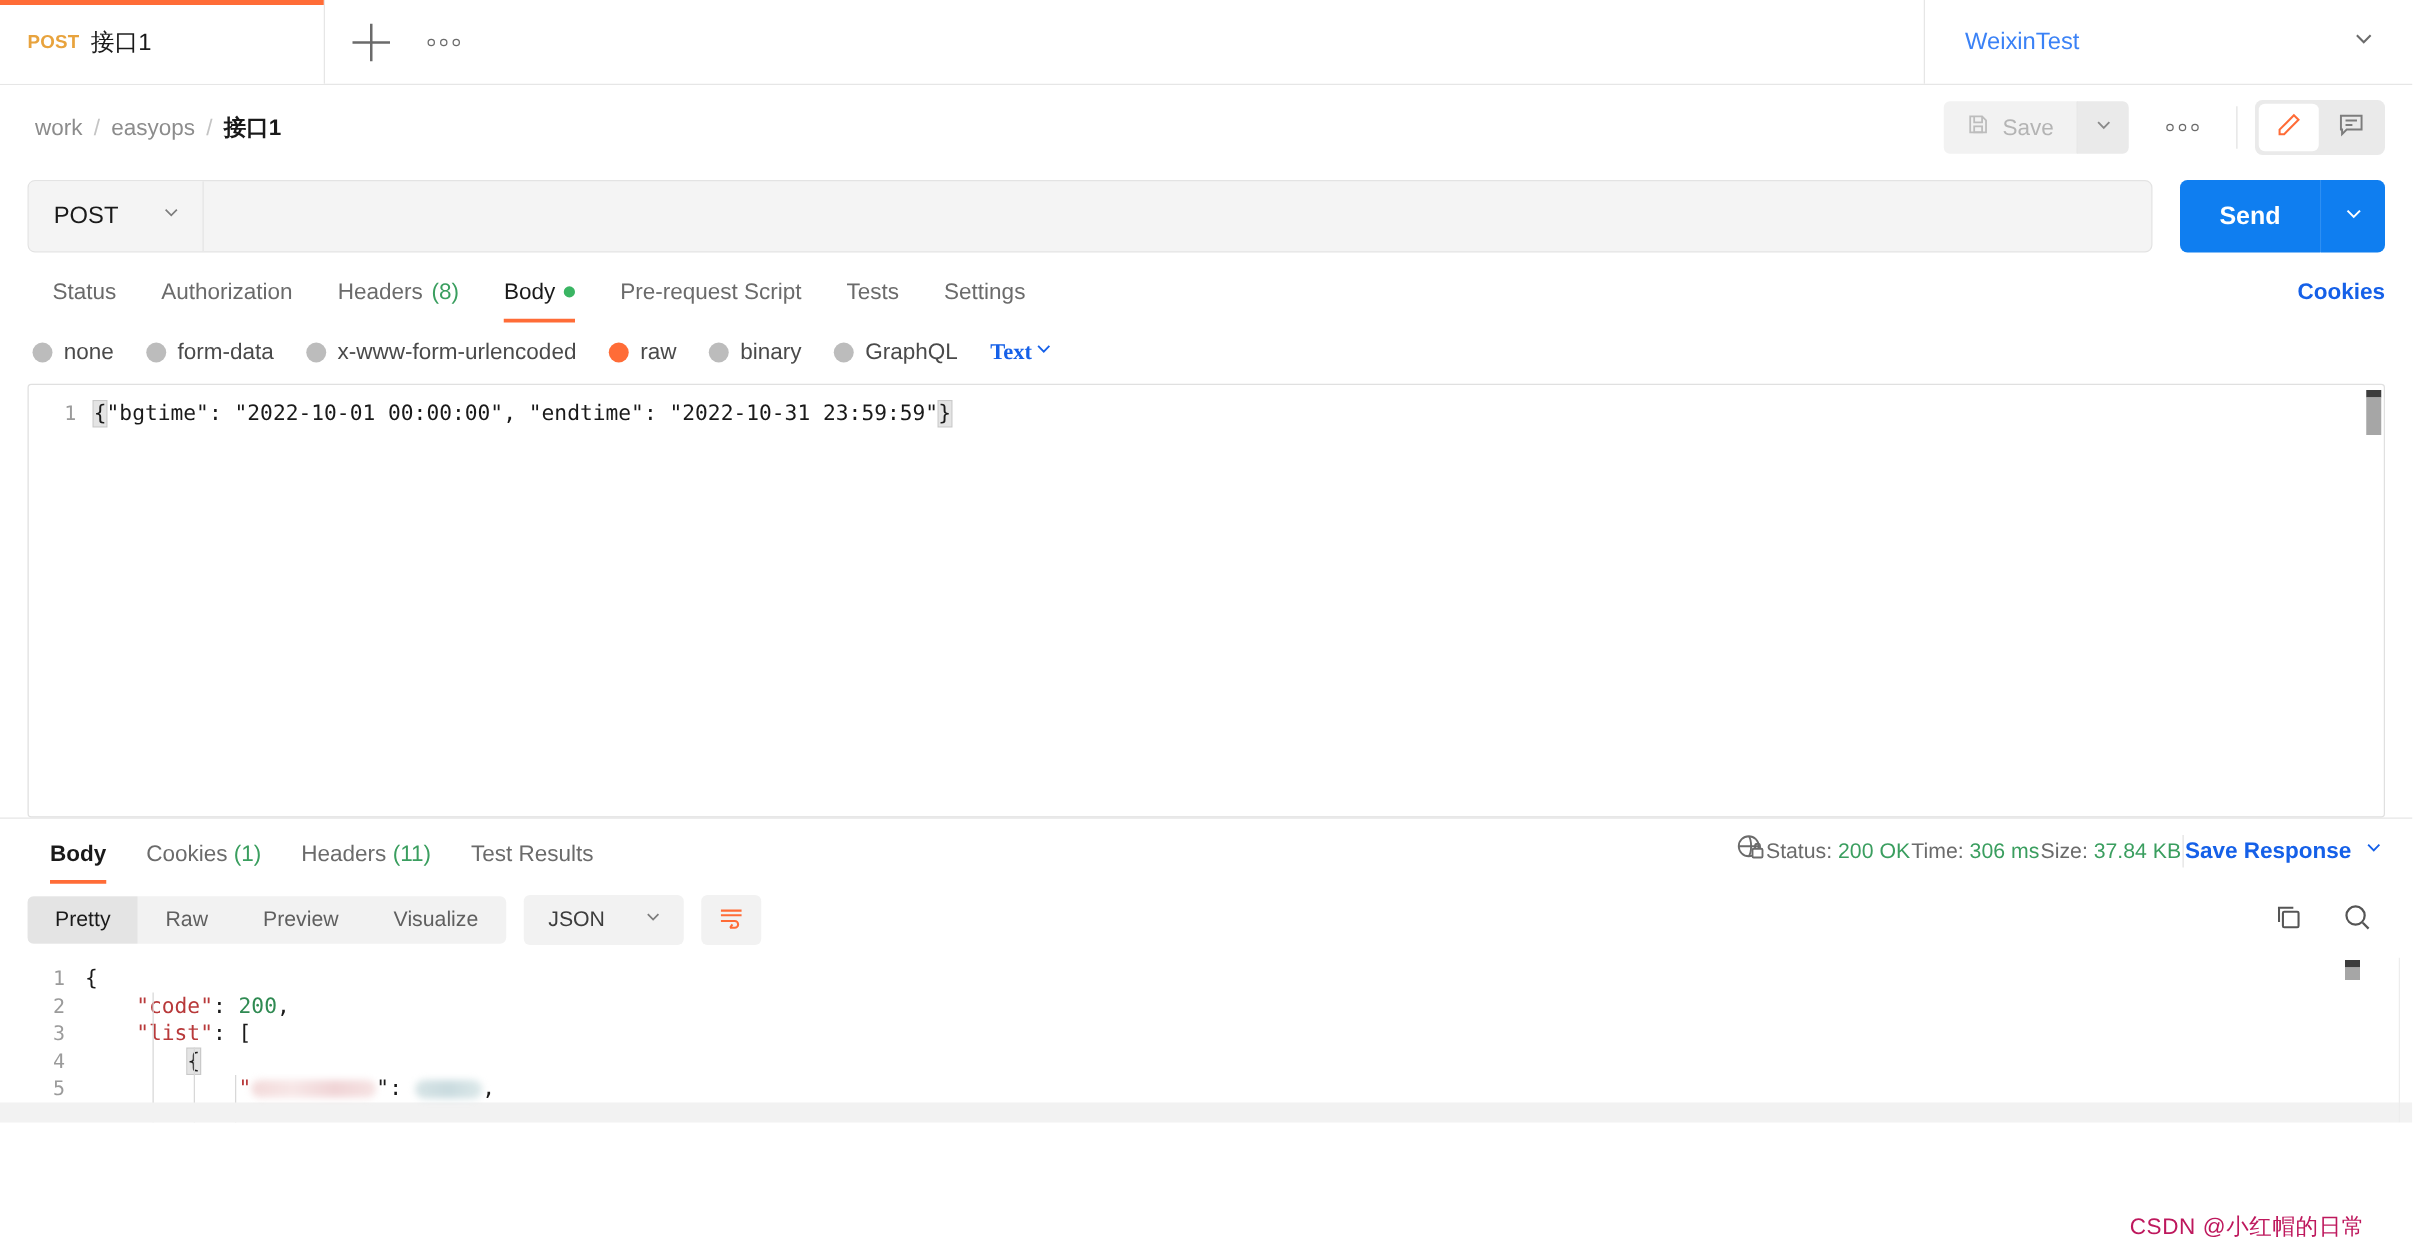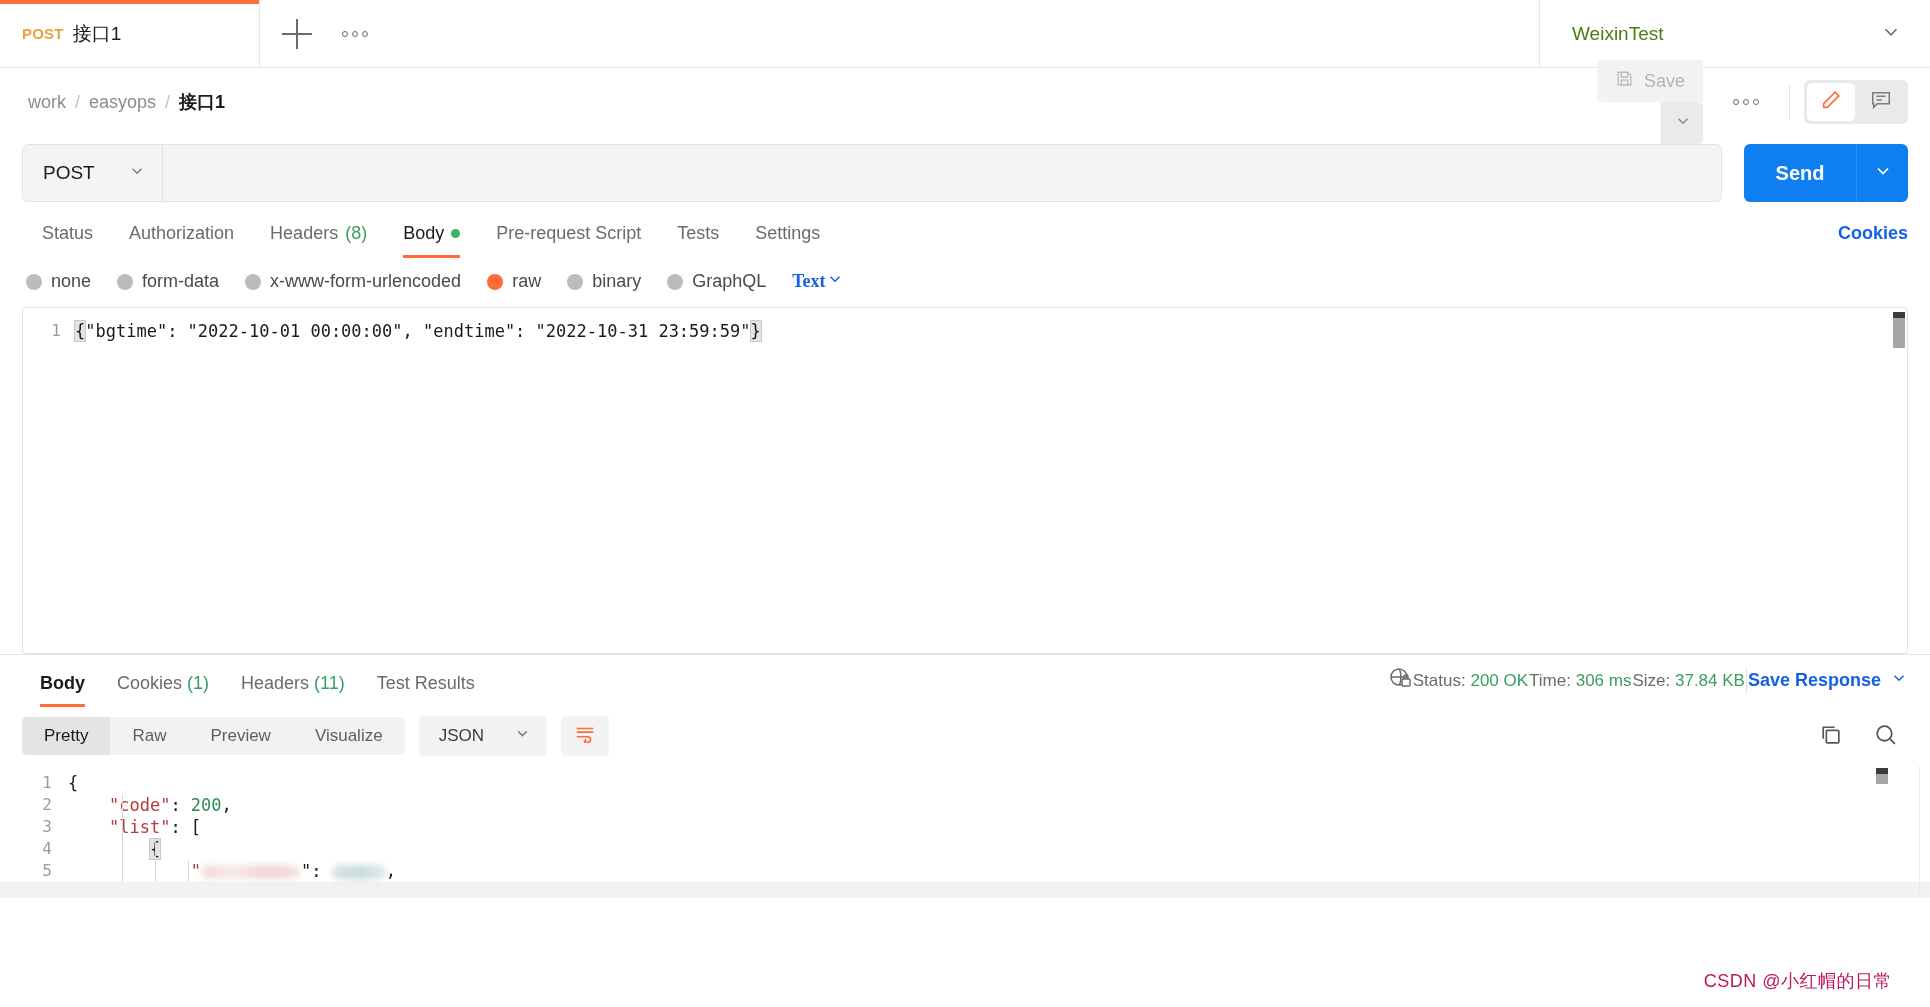--- a/index.html
+++ b/index.html
@@ -52,34 +52,34 @@
   .plus-btn::before { left: 0; right: 0; top: 14px; height: 2px; }
   .plus-btn::after { top: 0; bottom: 0; left: 14px; width: 2px; }
   .dots-btn { display: flex; gap: 4px; align-items: center; cursor: pointer; }
   .dots-btn i { width: 6px; height: 6px; border-radius: 50%; border: 1.4px solid #6b6b6b; display: block; }
 
   .env-selector {
     width: 390px; display: flex; align-items: center;
     justify-content: space-between; padding: 0 28px 0 32px;
     cursor: pointer;
   }
-  .env-selector .env-name { font-size: 19px; color: #4d7c0f; }
+  .env-selector .env-name { font-size: 19px; color: #3b82f6; }
 
   
   .crumbrow {
     height: 68px; display: flex; align-items: center;
     padding: 0 22px 0 28px;
   }
   .breadcrumb { display: flex; align-items: center; font-size: 18px; gap: 9px; }
   .breadcrumb .c { color: #8c8c8c; cursor: pointer; }
   .breadcrumb .sep { color: #c4c4c4; }
   .breadcrumb .cur { color: #1a1a1a; font-weight: 700; cursor: pointer; }
 
   .crumb-right { margin-left: auto; display: flex; align-items: center; gap: 0; }
-  .save-group { display: flex; align-items: flex-end; margin-right: 14px; flex-direction: column; }
+  .save-group { display: flex; align-items: center; margin-right: 14px; }
   .save-btn {
     display: flex; align-items: center; gap: 10px;
     background: #f2f2f2; color: #b4b4b4;
     height: 42px; padding: 0 18px;
     border-radius: 5px 0 0 5px; font-size: 18px; cursor: default;
   }
   .save-caret {
     background: #eaeaea; width: 42px; height: 42px;
     border-radius: 0 5px 5px 0; border-left: 1px solid #e2e2e2;
     display: flex; align-items: center; justify-content: center; cursor: pointer;

